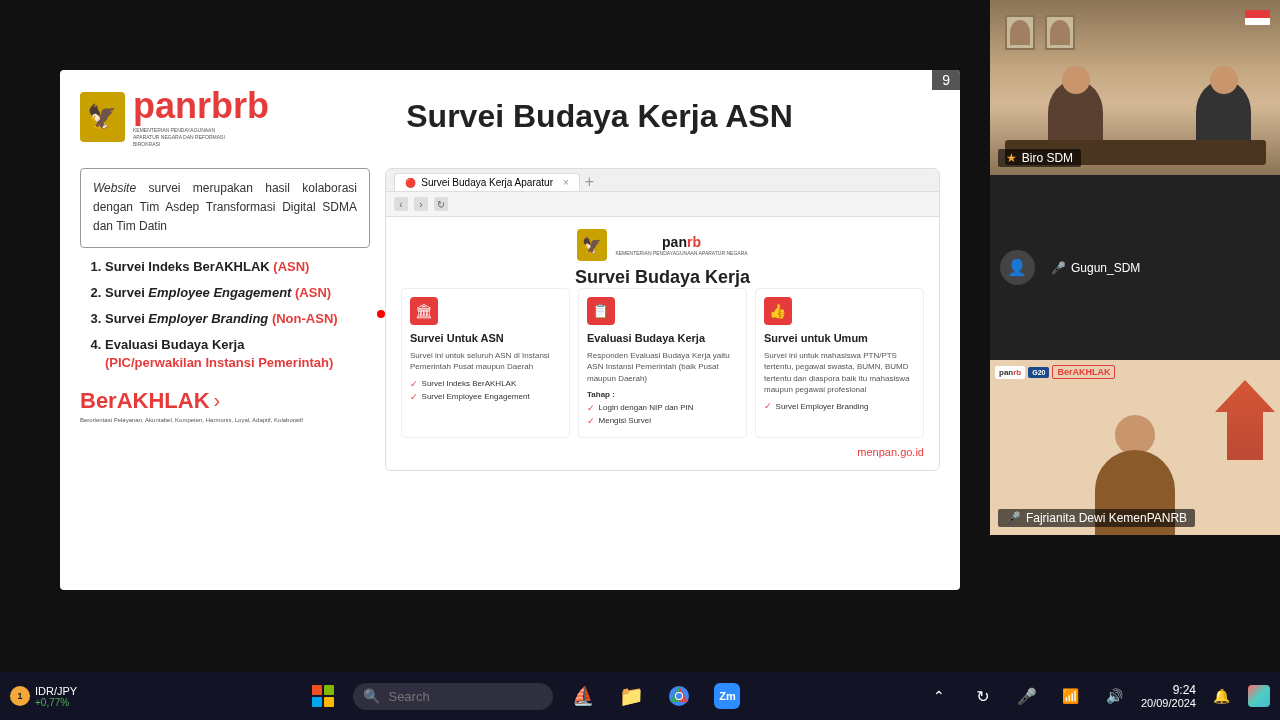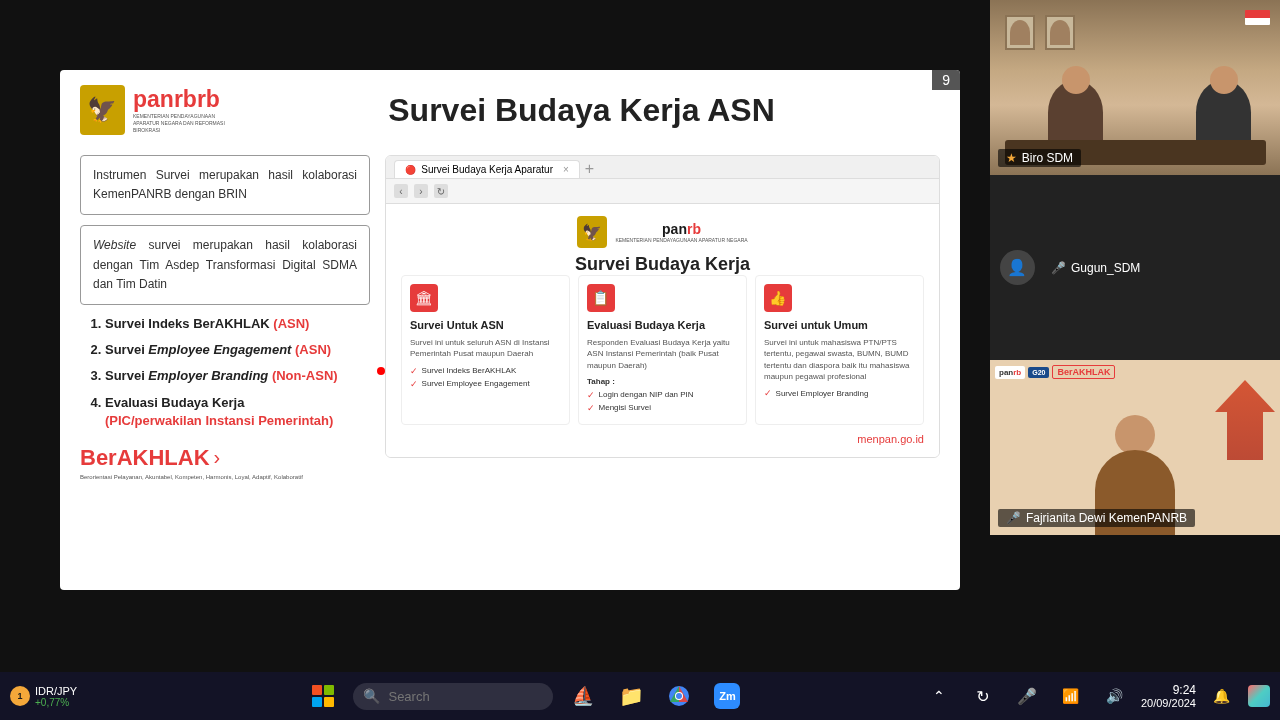--- a/index.html
+++ b/index.html
@@ -47,21 +47,21 @@
       align-items: center;
       gap: 8px;
     }
 
     .logo-text {
       display: flex;
       flex-direction: column;
     }
 
     .logo-panrb {
-      font-size: 23px;
+      font-size: 36px;
       font-weight: bold;
     }
 
     .logo-panrb span {
       color: #e63b3b;
     }
 
     .logo-ministry-text {
       font-size: 5px;
       color: #555;
@@ -544,21 +544,20 @@
 PENDAYAGUNAAN APARATUR NEGARA
 DAN REFORMASI BIROKRASI</div>
         </div>
       </div>
       <div class="slide-title">Survei Budaya Kerja ASN</div>
     </div>
 
     <div class="slide-body">
 
       <div class="left-panel">
-        <div class="info-box">Instrumen Survei merupakan hasil kolaborasi KemenPANRB dengan BRIN</div>
         <div class="info-box">
           <em>Website</em> <span> survei merupakan hasil kolaborasi dengan Tim Asdep Transformasi Digital SDMA dan Tim Datin</span>
         </div>
 
         <div class="bullet-list">
           <ol>
             <li>Survei Indeks BerAKHLAK <span class="text-red">(ASN)</span></li>
             <li>Survei <em>Employee Engagement</em> <span class="text-red">(ASN)</span></li>
             <li style="position:relative;">Survei <em>Employer Branding</em> <span class="text-red">(Non-ASN)</span>
               <span style="position:absolute;right:-15px;top:0;width:8px;height:8px;background:red;border-radius:50%;display:inline-block;"></span>

